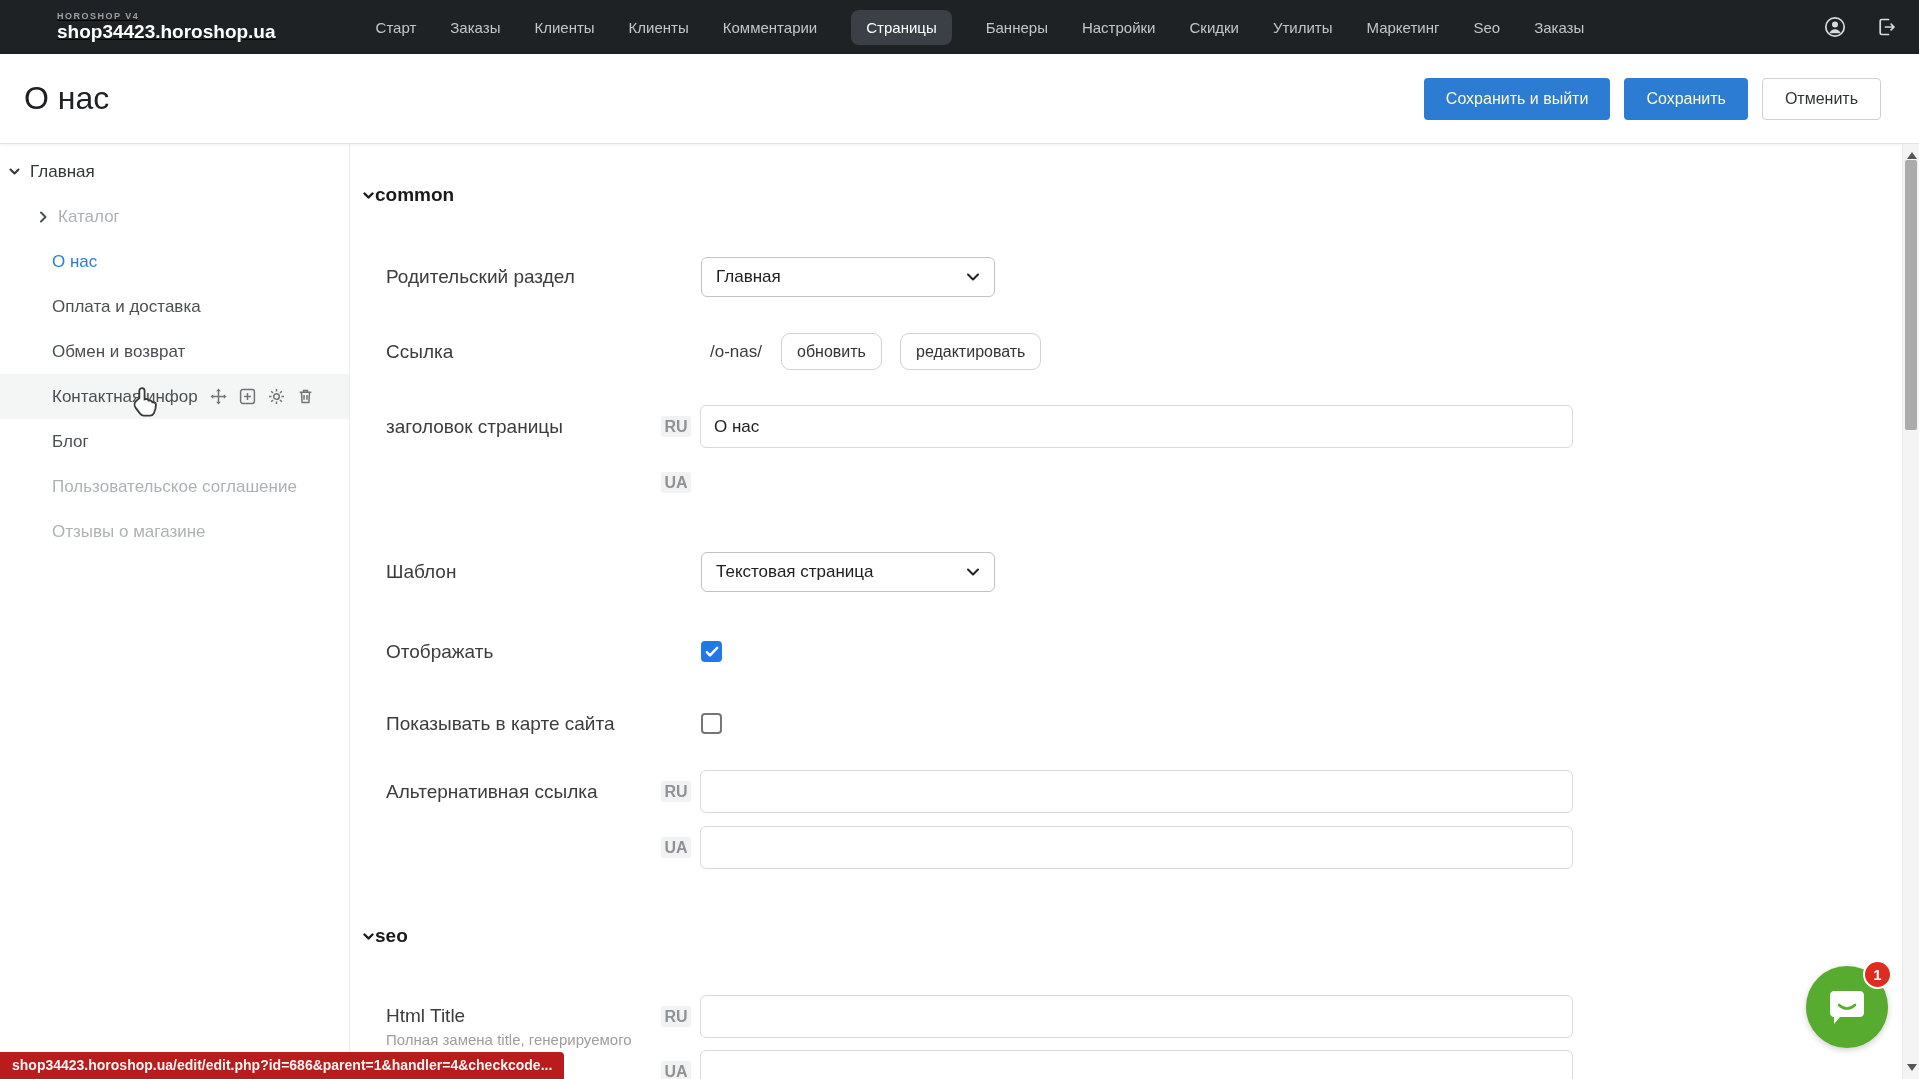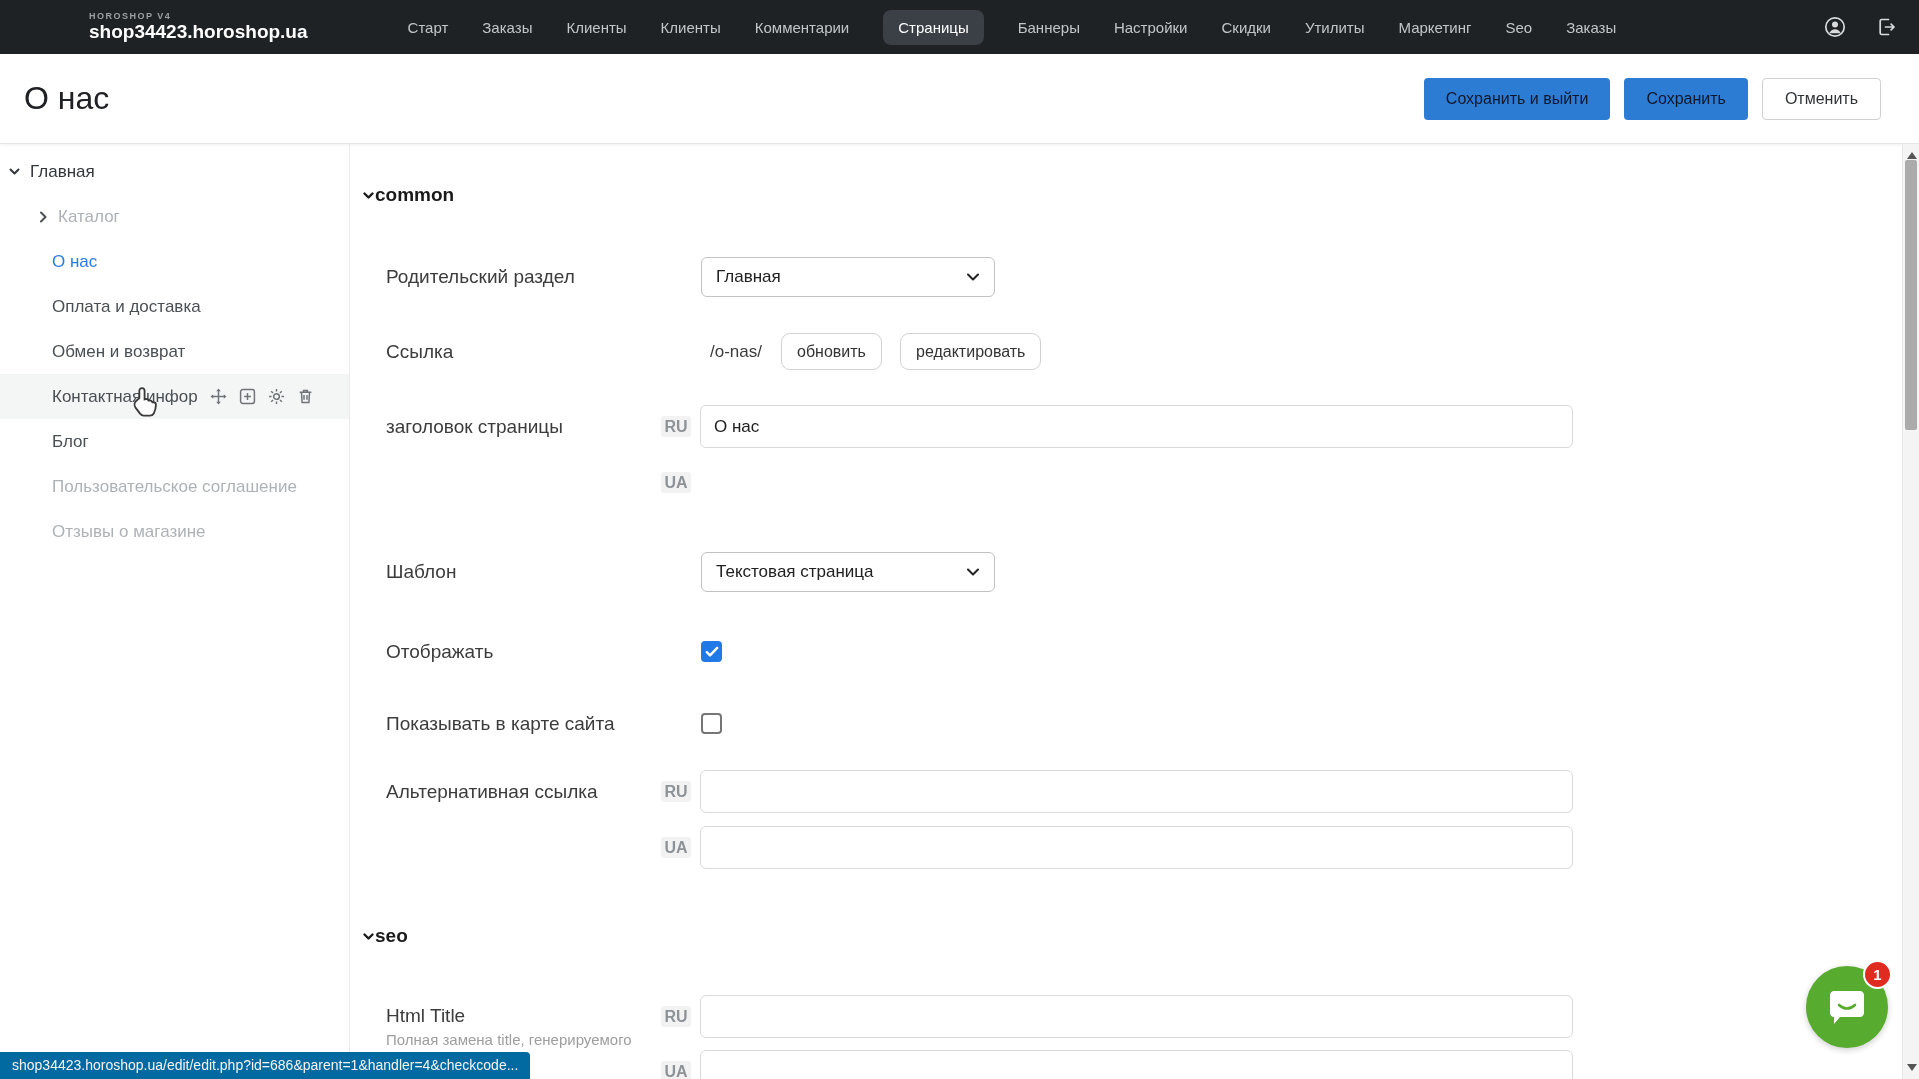--- a/index.html
+++ b/index.html
@@ -3,38 +3,38 @@
 <meta charset="utf-8">
 <style>
   * { margin:0; padding:0; box-sizing:border-box; }
   html,body { background:#fff; }
   body { font-family:"Liberation Sans", sans-serif; }
   .screen { position:relative; width:1919px; height:1079px; overflow:hidden; background:#fff; }
 
   
   .topbar { position:absolute; left:0; top:0; width:100%; height:54px; background:#1f2224;
             display:flex; align-items:center; z-index:30; }
-  .brand { margin-left:89px; line-height:1.05; cursor:pointer; }
+  .brand { margin-left:57px; line-height:1.05; cursor:pointer;text-decoration:underline; }
   .brand-small { font-size:9px; letter-spacing:1.5px; color:#9aa0a4; font-weight:bold; }
   .brand-big { font-size:19px; font-weight:bold; color:#fff; }
   .nav { display:flex; align-items:center; gap:34px; margin-left:100px; }
   .nav-item { font-size:15px; color:#c3c6c9; text-decoration:none; cursor:pointer; white-space:nowrap; }
   .nav-item.active { background:#3a4045; color:#fff; padding:9px 15px; border-radius:8px; }
   .top-icons { margin-left:auto; margin-right:22px; display:flex; align-items:center; gap:28px; }
   .top-icons svg { display:block; cursor:pointer; }
 
   
   .pagehead { position:absolute; left:0; top:54px; width:100%; height:90px; background:#fff;
               border-bottom:1px solid #e4e4e4; box-shadow:0 1px 3px rgba(0,0,0,.06);
               display:flex; align-items:center; z-index:20; }
   .page-title { font-size:32px; font-weight:400; color:#202124; margin-left:24px; }
   .head-buttons { margin-left:auto; margin-right:38px; display:flex; gap:14px; }
   .btn { height:42px; border-radius:4px; font-size:16px; border:none; cursor:pointer;
          padding:0 22px; font-family:inherit; }
-  .btn-blue { background:#2d7cd4; color:#0f172a; }
+  .btn-blue { background:#2d7cd4; color:#fef9c3; }
   .btn-white { background:#fff; color:#2f3337; border:1px solid #d0d0d0; }
 
   
   .sidebar { position:absolute; left:0; top:144px; width:350px; bottom:0; background:#fff;
              border-right:1px solid #ececec; padding-top:5px; }
   .side-item { height:45px; display:flex; align-items:center; font-size:17px; color:#4a4f54;
                cursor:pointer; white-space:nowrap; }
   .side-item .chev { display:flex; margin-right:9px; }
   .lvl0 { padding-left:8px; color:#33373b; }
   .lvl1c { padding-left:37px; }
@@ -74,23 +74,23 @@
   .sb-up { position:absolute; left:4px; top:8px; width:0; height:0;
            border-left:5px solid transparent; border-right:5px solid transparent;
            border-bottom:7px solid #555; cursor:pointer; }
   .sb-down { position:absolute; left:4px; bottom:8px; width:0; height:0;
            border-left:5px solid transparent; border-right:5px solid transparent;
            border-top:7px solid #555; cursor:pointer; }
   .sb-thumb { position:absolute; left:2px; top:16px; width:12px; height:270px; background:#ababab;
               border-radius:2px; cursor:pointer; }
 
   
-  .statusbar { position:absolute; left:0; bottom:0; height:27px; line-height:27px; background:#0369a1;
+  .statusbar { position:absolute; left:0; bottom:0; height:27px; line-height:27px; background:#b91c1c;
                color:#f4f4f4; font-size:14px; padding:0 12px; border-radius:0 4px 0 0; z-index:50;
-               max-width:660px; white-space:nowrap; }
+               max-width:660px; white-space:nowrap;font-weight:bold; }
 
   
   .chat { position:absolute; left:1806px; top:966px; width:82px; height:82px; border-radius:50%;
           background:#57ab2e; cursor:pointer; z-index:45; display:flex; align-items:center;
           justify-content:center; box-shadow:0 2px 6px rgba(0,0,0,.2); }
   .chat-badge { position:absolute; right:-4px; top:-6px; width:29px; height:29px; border-radius:50%;
                 background:#e02b20; border:2px solid #fff; color:#fff; font-size:15px; font-weight:bold;
                 display:flex; align-items:center; justify-content:center; }
 </style>
 </head>

